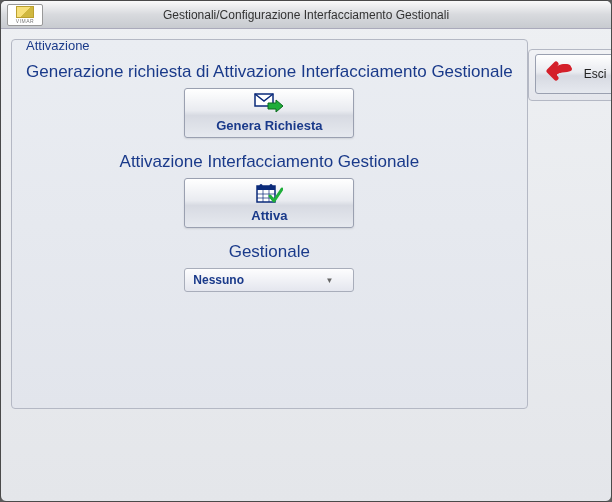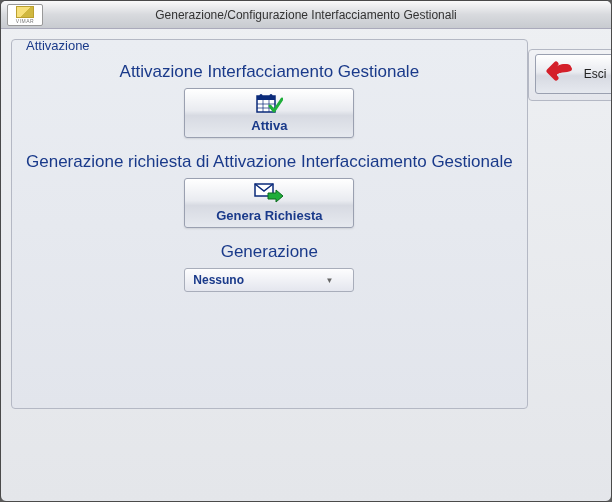--- a/index.html
+++ b/index.html
@@ -166,27 +166,41 @@
 </style>
 </head>
 <body>
 
 <div class="window">
   <div class="titlebar">
     <div class="titlebar-icon">
       <div class="titlebar-icon-inner"></div>
       <div class="titlebar-icon-text">VIMAR</div>
     </div>
-    <div class="titlebar-title">Generazione/Configurazione Interfacciamento Gestionali</div>
+    <div class="titlebar-title">Gestionali/Configurazione Interfacciamento Gestionali</div>
   </div>
 
   <div class="client">
 
     <div class="groupbox">
       <div class="groupbox-title">Attivazione</div>
+
+      <div class="section">
+        <div class="section-heading">Generazione richiesta di Attivazione Interfacciamento Gestionale</div>
+        <div class="big-button">
+          <span class="btn-icon">
+            <svg width="30" height="22" viewBox="0 0 30 22">
+              <rect x="1" y="1" width="18" height="12" fill="#fff" stroke="#0a2a7a" stroke-width="1.5"></rect>
+              <polyline points="1,1 10,8 19,1" fill="none" stroke="#0a2a7a" stroke-width="1.5"></polyline>
+              <path d="M14 10 L22 10 L22 7 L29 13 L22 19 L22 16 L14 16 Z" fill="#1fae3a" stroke="#0c6a1f" stroke-width="1"></path>
+            </svg>
+          </span>
+          <span class="btn-label">Genera Richiesta</span>
+        </div>
+      </div>
 
       <div class="section">
         <div class="section-heading">Attivazione Interfacciamento Gestionale</div>
         <div class="big-button">
           <span class="btn-icon">
             <svg width="28" height="22" viewBox="0 0 28 22">
               <rect x="2" y="3" width="18" height="16" fill="#fff" stroke="#0a2a7a" stroke-width="1.5"></rect>
               <rect x="2" y="3" width="18" height="4" fill="#0a2a7a"></rect>
               <circle cx="6" cy="2.5" r="1.5" fill="#0a2a7a"></circle>
               <circle cx="16" cy="2.5" r="1.5" fill="#0a2a7a"></circle>
@@ -195,35 +209,21 @@
               <line x1="8" y1="7" x2="8" y2="19" stroke="#0a2a7a" stroke-width="0.7"></line>
               <line x1="14" y1="7" x2="14" y2="19" stroke="#0a2a7a" stroke-width="0.7"></line>
               <polyline points="15,13 19,18 27,6" fill="none" stroke="#1fae3a" stroke-width="3" stroke-linecap="round" stroke-linejoin="round"></polyline>
             </svg>
           </span>
           <span class="btn-label">Attiva</span>
         </div>
       </div>
 
       <div class="section">
-        <div class="section-heading">Generazione richiesta di Attivazione Interfacciamento Gestionale</div>
-        <div class="big-button">
-          <span class="btn-icon">
-            <svg width="30" height="22" viewBox="0 0 30 22">
-              <rect x="1" y="1" width="18" height="12" fill="#fff" stroke="#0a2a7a" stroke-width="1.5"></rect>
-              <polyline points="1,1 10,8 19,1" fill="none" stroke="#0a2a7a" stroke-width="1.5"></polyline>
-              <path d="M14 10 L22 10 L22 7 L29 13 L22 19 L22 16 L14 16 Z" fill="#1fae3a" stroke="#0c6a1f" stroke-width="1"></path>
-            </svg>
-          </span>
-          <span class="btn-label">Genera Richiesta</span>
-        </div>
-      </div>
-
-      <div class="section">
-        <div class="section-heading">Generazione</div>
+        <div class="section-heading">Gestionale</div>
         <div class="dropdown">
           <span>Nessuno</span>
           <span class="dropdown-arrow">▼</span>
         </div>
       </div>
 
     </div>
 
     <div class="bottom-bar">
       <div class="esc-button">

